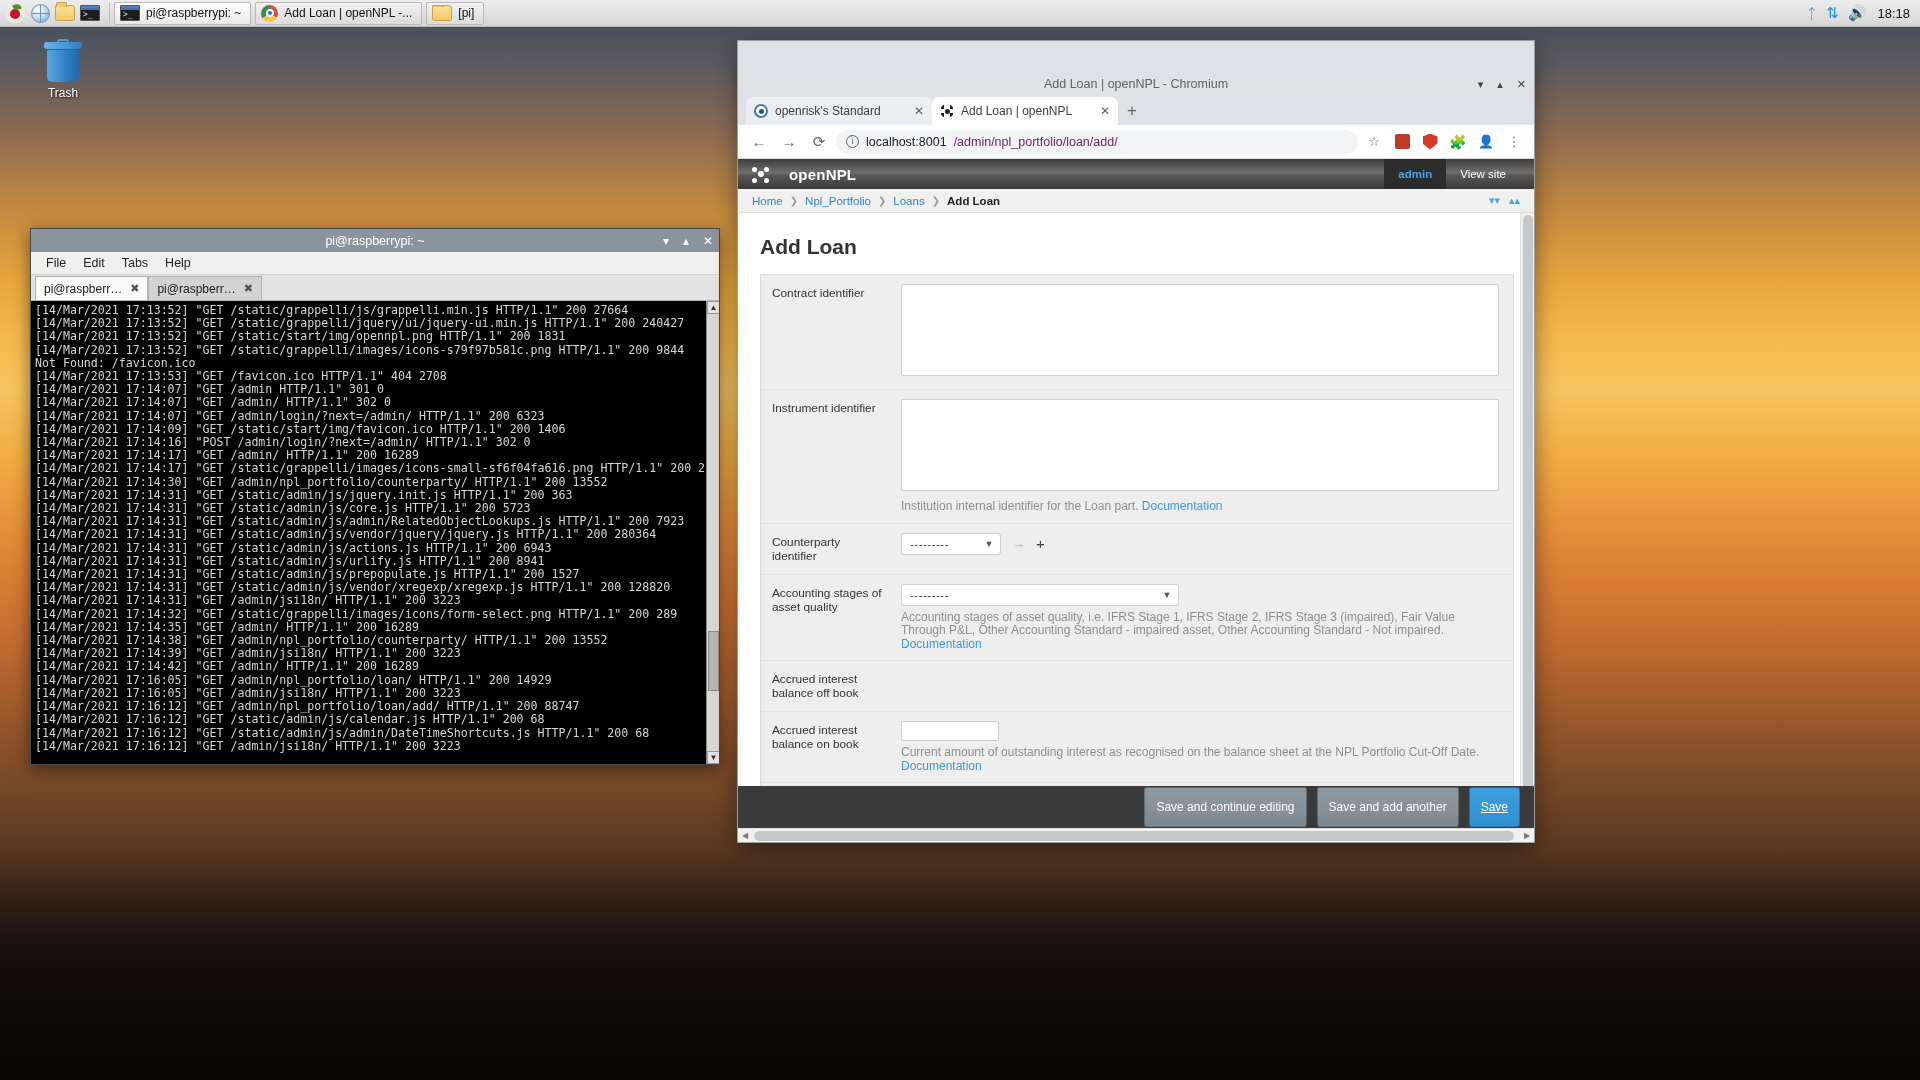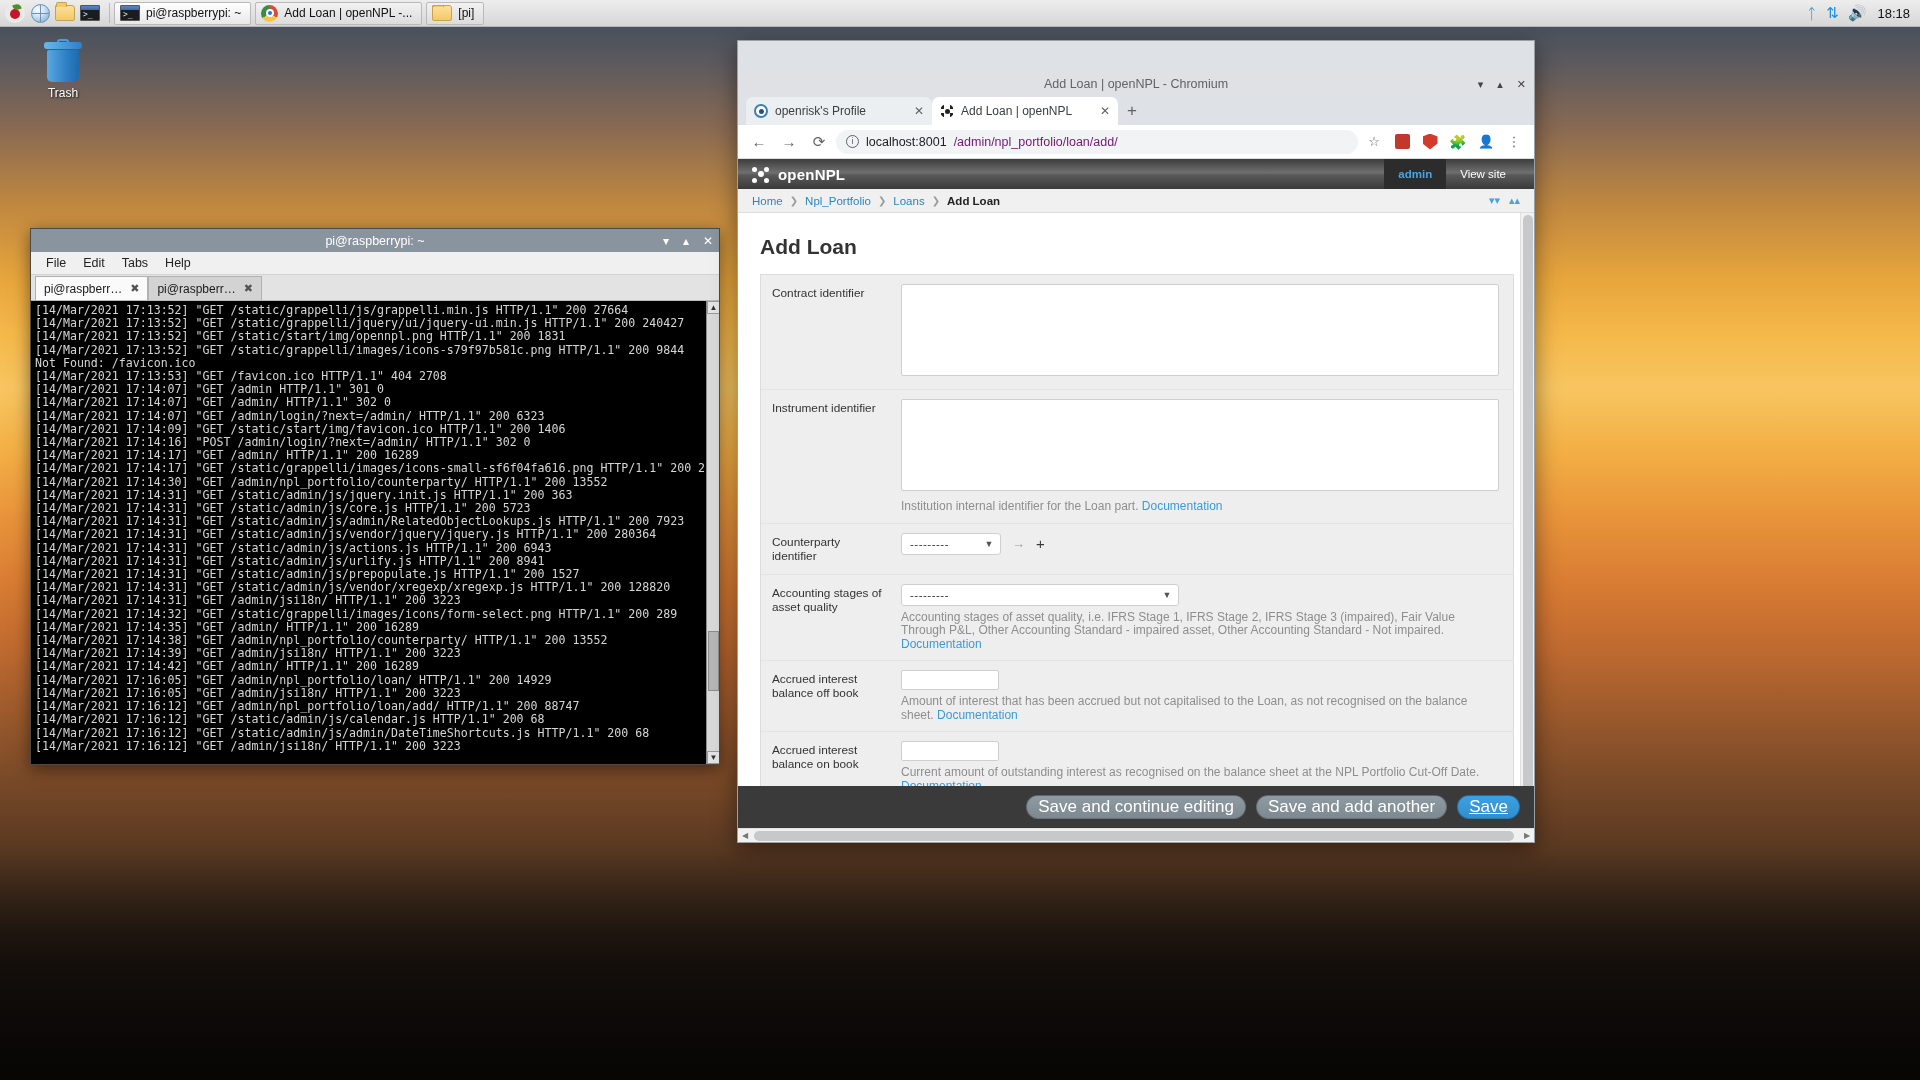--- a/index.html
+++ b/index.html
@@ -175,21 +175,21 @@
   .ext-red { width:15px;height:15px;background:#c0392b;border-radius:2px;}
   .ext-shield { width:15px;height:16px;background:#d33a2c;clip-path:polygon(50% 0,100% 18%,100% 62%,50% 100%,0 62%,0 18%); }
   .ext-puzzle { font-size:14px; }
 
   
   .c-viewport { flex:1 1 auto; position:relative; background:#fff; overflow:hidden; display:flex; flex-direction:column; }
   .npl-header {
     height:30px; background:linear-gradient(to bottom,#3d3d3d 0%,#6f6f6f 45%,#585858 55%,#3a3a3a 100%);
     display:flex; align-items:center; padding:0 14px; color:#fff; flex:0 0 auto;
   }
-  .npl-logo { display:flex; align-items:center; gap:9px; }
+  .npl-logo { display:flex; align-items:center; gap:20px; }
   .npl-mark { width:17px;height:17px;position:relative;}
   .npl-mark i{position:absolute;display:block;border-radius:50%;background:#fff;}
   .npl-mark i:nth-child(1){width:5px;height:5px;left:0;top:1px;}
   .npl-mark i:nth-child(2){width:5px;height:5px;right:0;top:1px;}
   .npl-mark i:nth-child(3){width:6px;height:6px;left:5.5px;top:5.5px;}
   .npl-mark i:nth-child(4){width:5px;height:5px;left:0;bottom:0;}
   .npl-mark i:nth-child(5){width:5px;height:5px;right:0;bottom:0;}
   .npl-title { font-size:15px; font-weight:bold; letter-spacing:.2px; }
   .npl-user { margin-left:auto; display:flex; align-items:center; }
   .npl-admin { background:#2c2c2c; color:#4aa3df; font-size:11.5px; font-weight:bold; padding:0 14px; height:30px; display:flex; align-items:center;}
@@ -235,21 +235,21 @@
   .inline-row { display:flex; align-items:center; gap:11px; }
   .addlink { color:#9b9b9b; font-size:13px; }
   .plus { color:#3a3a3a; font-size:15px; }
 
   
   .npl-submit {
     position:absolute; left:0; right:0; bottom:0; height:42px;
     background:#3a3a3a; display:flex; align-items:center; justify-content:flex-end;
     gap:10px; padding:0 14px;
   }
-  .btn { height:24px; border-radius:12px; font-size:17px; color:#fff; display:flex; align-items:center; padding:0 11px; border:1px solid rgba(0,0,0,.25); }
+  .btn { height:40px; border-radius:3px; font-size:12px; color:#fff; display:flex; align-items:center; padding:0 11px; border:1px solid rgba(0,0,0,.25); }
   .btn-grey { background:linear-gradient(to bottom,#8f9ba3,#7d8890); }
   .btn-blue { background:linear-gradient(to bottom,#3ea0e0,#2f8fd0);text-decoration:underline; }
 
   
   .pg-scroll { position:absolute; right:0; top:0; bottom:0; width:14px; background:#f1f1f1; border-left:1px solid #e0e0e0; }
   .pg-scroll .thumb { position:absolute; left:2px; top:2px; width:10px; height:600px; background:#c6c8ca; border-radius:5px; }
   .hz-scroll { height:14px; background:#f1f1f1; border-top:1px solid #e0e0e0; display:flex; align-items:center; flex:0 0 auto; position:relative;}
   .hz-scroll .thumb { position:absolute; left:2px; width:760px; height:10px; background:#c6c8ca; border-radius:5px; }
   .hz-scroll .ar { width:14px; text-align:center; font-size:8px; color:#777; }
 </style>
@@ -382,21 +382,21 @@
     <div class="c-wbtns">
       <span>▾</span>
       <span>▴</span>
       <span>✕</span>
     </div>
   </div>
 
   <div class="c-tabstrip">
     <div class="c-tab inactive">
       <span class="favdot fav-profile"></span>
-      <span class="tlabel">openrisk's Profile</span>
+      <span class="tlabel">openrisk's Standard</span>
       <span class="tclose">✕</span>
     </div>
     <div class="c-tab active">
       <span class="favdot fav-npl"></span>
       <span class="tlabel">Add Loan | openNPL</span>
       <span class="tclose">✕</span>
     </div>
     <div class="c-newtab">+</div>
   </div>
 
@@ -501,27 +501,20 @@
               </span>
               <div class="help">
                 <span>Accounting stages of asset quality, i.e. IFRS Stage 1, IFRS Stage 2, IFRS Stage 3 (impaired), Fair Value Through P&amp;L, Other Accounting Standard - impaired asset, Other Accounting Standard - Not impaired.</span>
                 <a href="#">Documentation</a>
               </div>
             </div>
           </div>
 
           <div class="frow">
             <div class="flabel">Accrued interest balance off book</div>
-            <div class="fctl">
-              <input type="text" value="" style="">
-              <div class="help">
-                <span>Amount of interest that has been accrued but not capitalised to the Loan, as not recognised on the balance sheet.</span>
-                <a href="#">Documentation</a>
-              </div>
-            </div>
           </div>
 
           <div class="frow">
             <div class="flabel">Accrued interest balance on book</div>
             <div class="fctl">
               <input type="text" value="" style="">
               <div class="help">
                 <span>Current amount of outstanding interest as recognised on the balance sheet at the NPL Portfolio Cut-Off Date.</span>
                 <a href="#">Documentation</a>
               </div>

